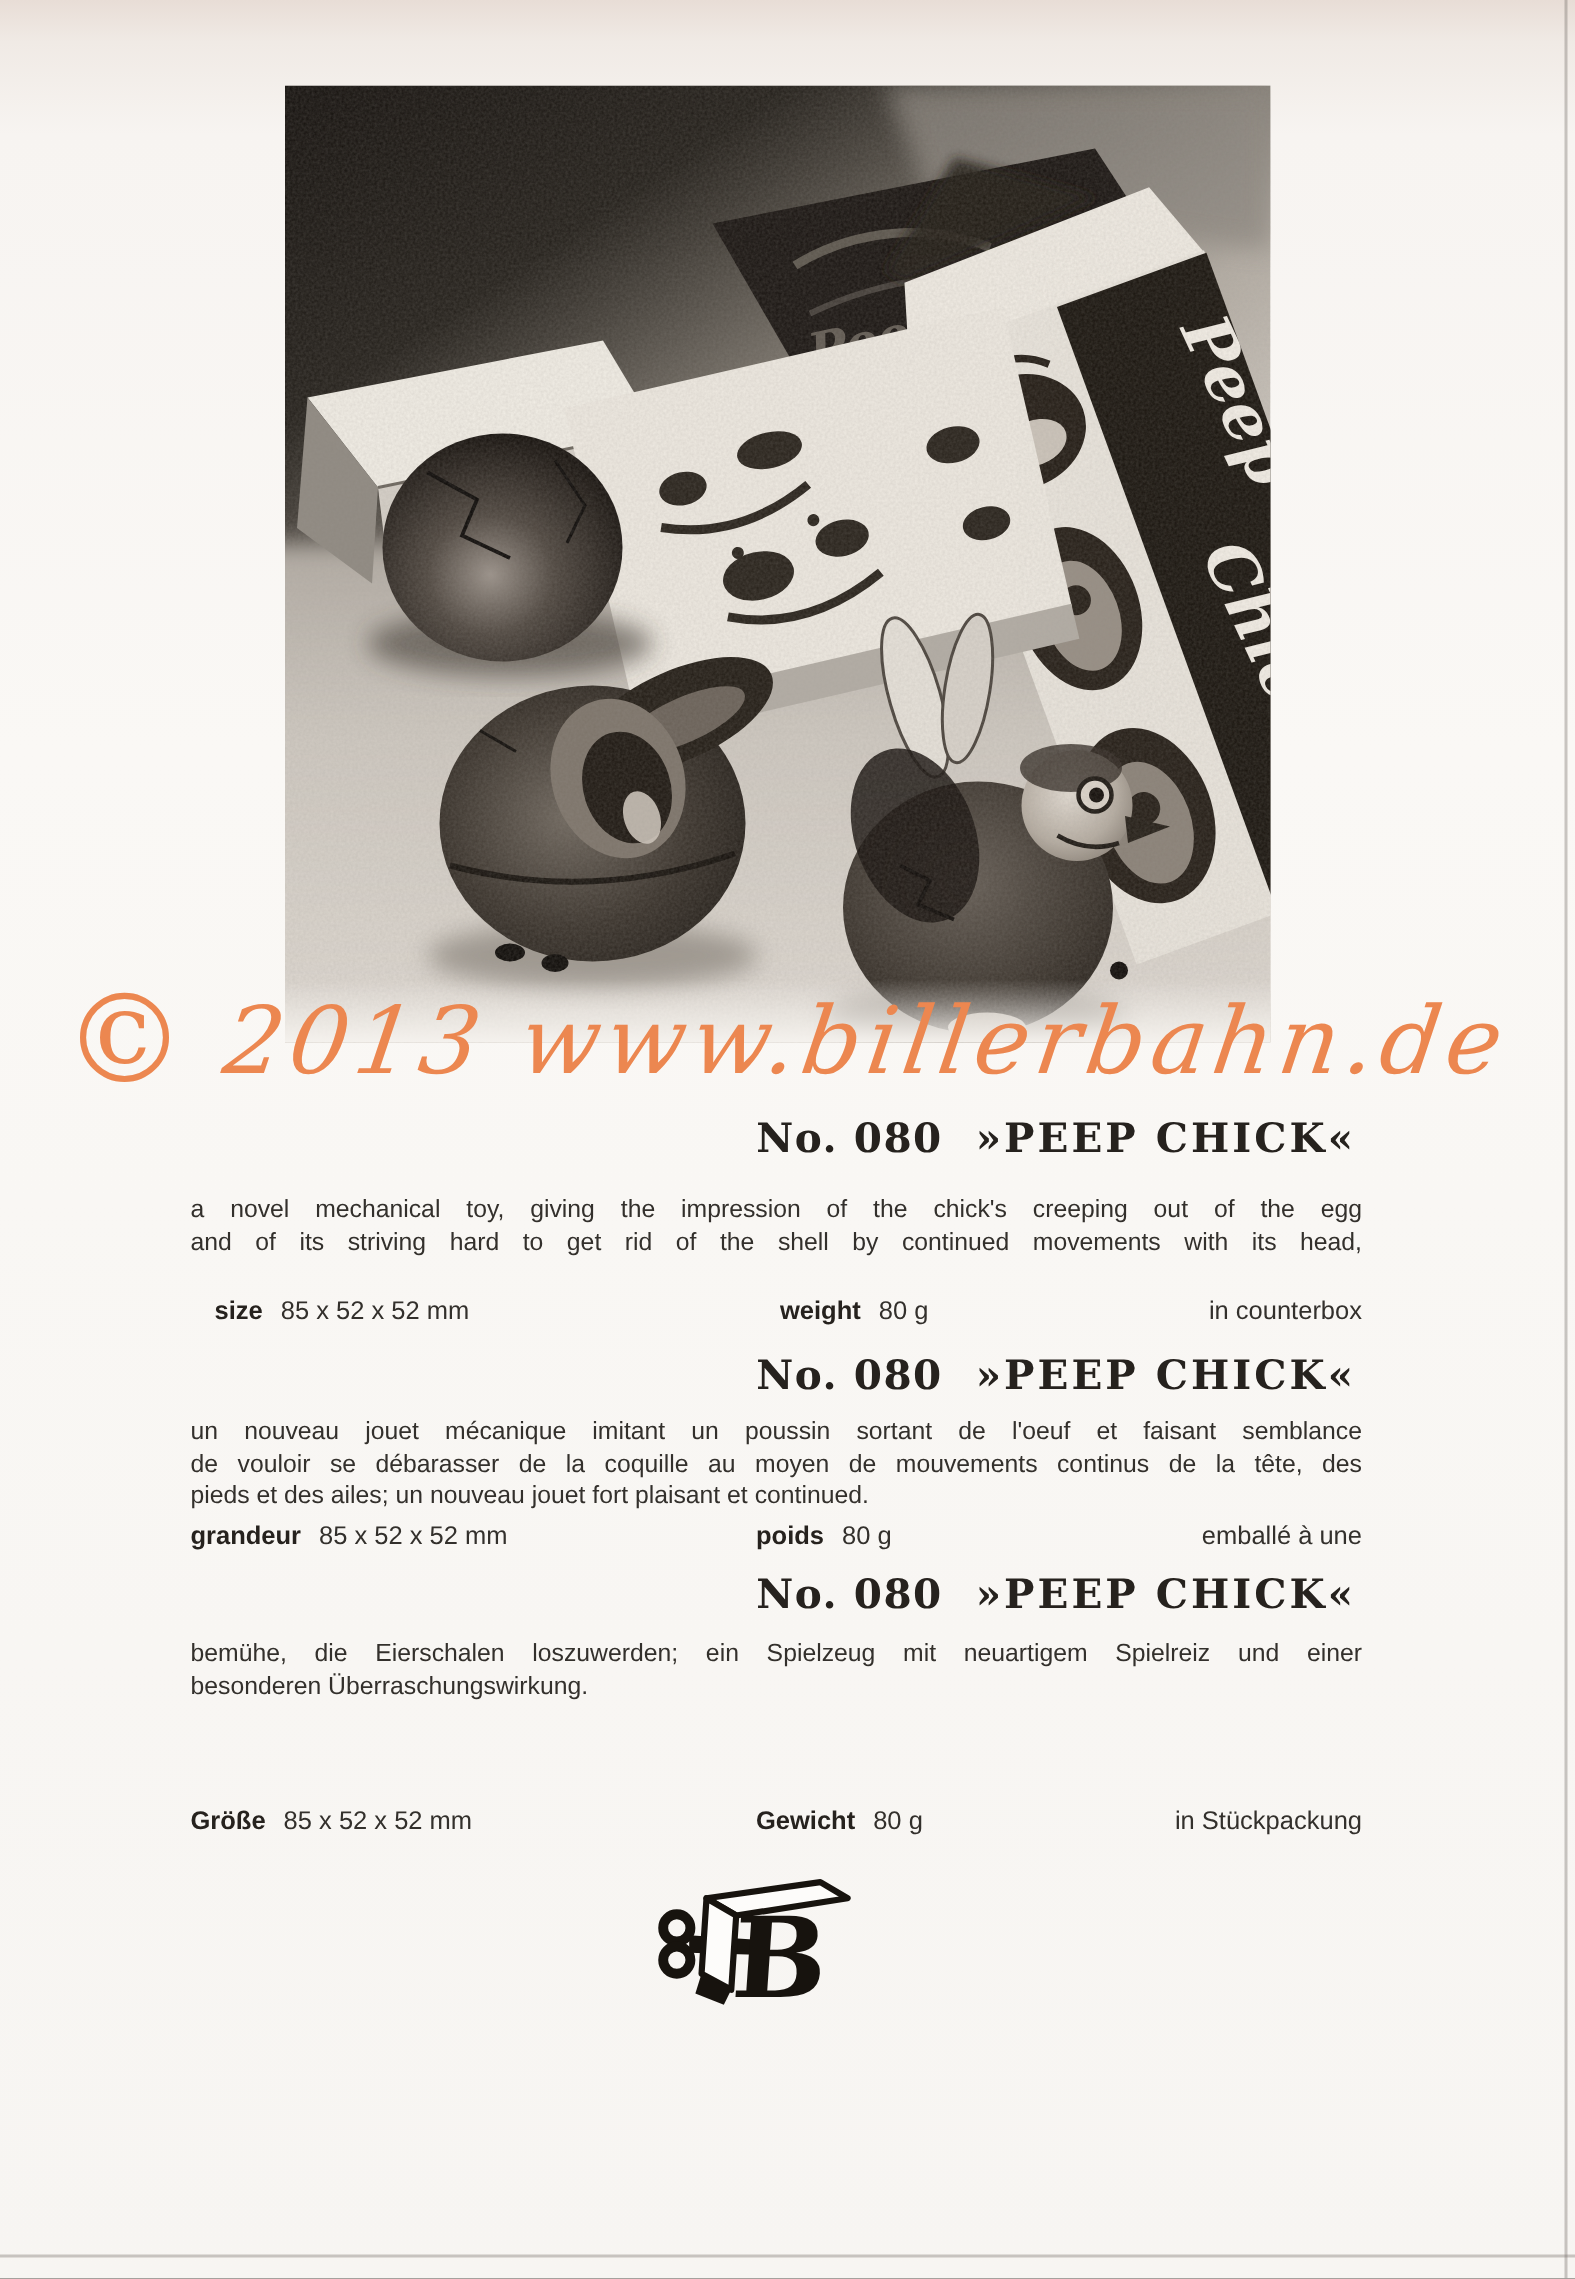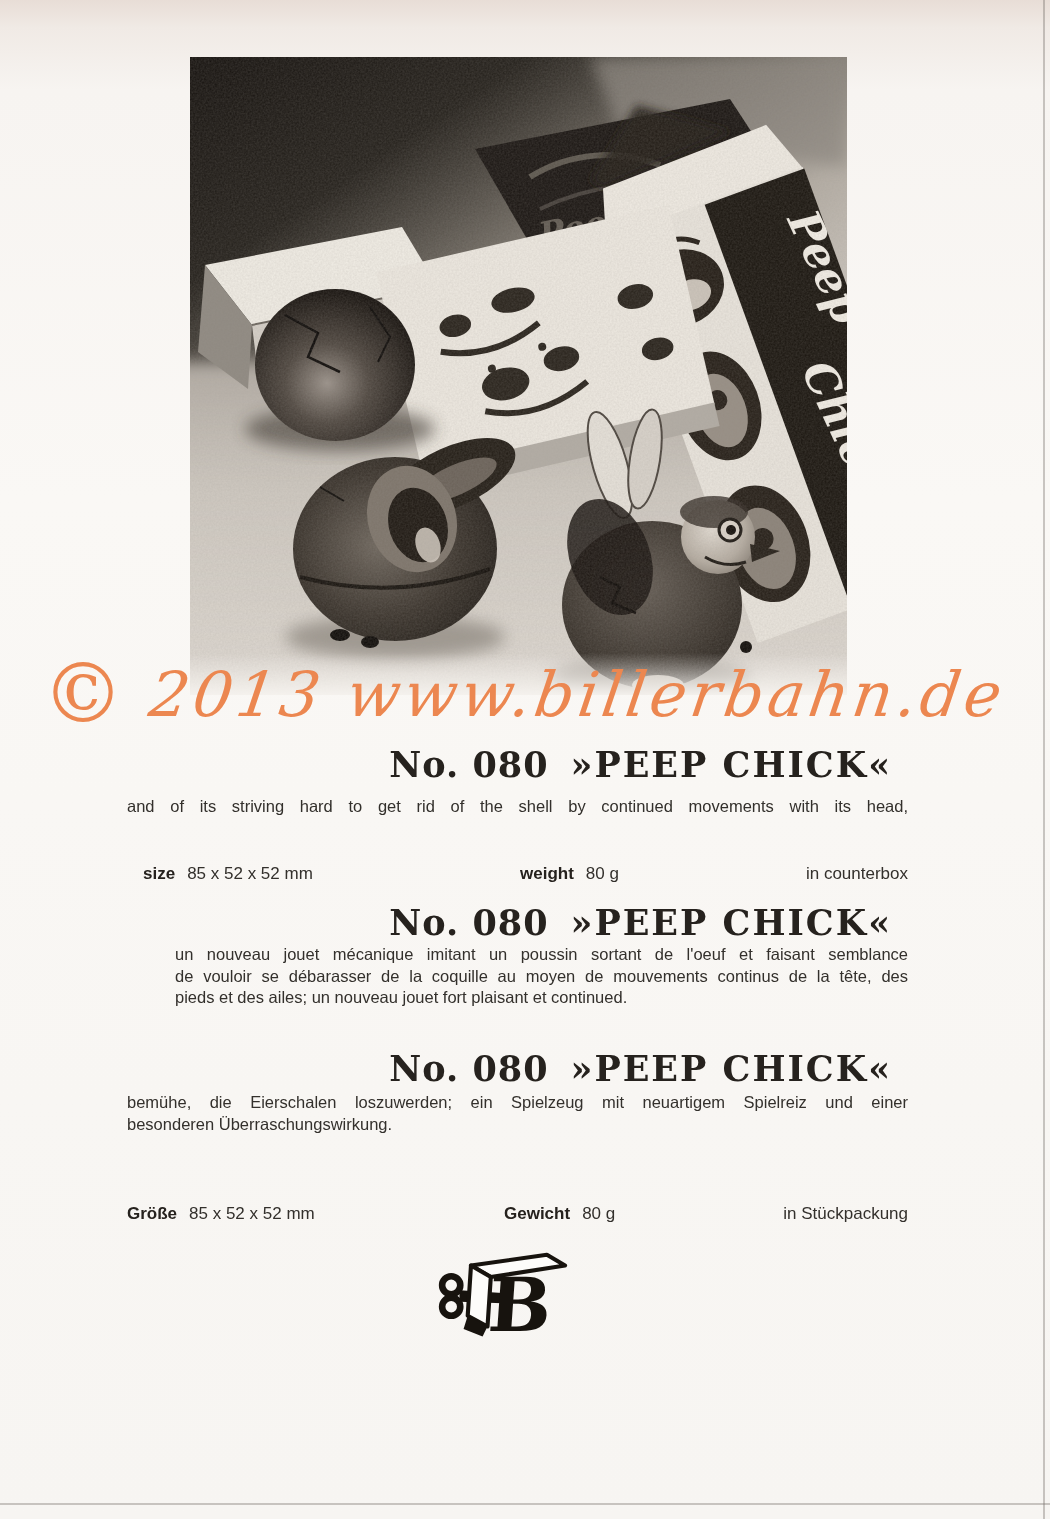--- a/index.html
+++ b/index.html
@@ -31,32 +31,32 @@
     letter-spacing:4px;display:inline-block;transform:skewX(-8deg);
   }
 
   
   .sec{position:absolute;left:127px;width:781px;z-index:2;}
   .sec-en{top:744px;height:152px;}
   .sec-fr{top:896px;height:152px;}
   .sec-de{top:1042px;height:196px;}
 
   .sec-heading{
-    position:absolute;right:16px;white-space:nowrap;
+    position:absolute;right:4px;white-space:nowrap;
     font-family:"DejaVu Serif","Liberation Serif",serif;font-weight:bold;
-    font-size:35px;color:#26221e;letter-spacing:1px;
+    font-size:27px;color:#26221e;letter-spacing:1px;
   }
   .sec-en .sec-heading{top:0px;}
   .sec-fr .sec-heading{top:6px;}
   .sec-de .sec-heading{top:6px;}
   .h-name{margin-left:22px;letter-spacing:2px;}
 
   .sec-body{position:absolute;left:0;right:0;color:#33302c;font-size:16.5px;line-height:21.5px;}
   .sec-en .sec-body{top:52px;}
-  .sec-fr .sec-body{top:48px;margin-left:48px;}
+  .sec-fr .sec-body{top:48px;}
   .sec-de .sec-body{top:50px;}
   .bl{text-align:justify;text-align-last:justify;}
   .bl-last{text-align:left;}
 
   .spec-row{position:absolute;left:0;right:0;height:24px;font-size:17px;color:#33302c;}
   .sec-en .spec-row{top:120px;margin-left:16px;}
   .sec-fr .spec-row{top:118px;}
   .sec-de .spec-row{top:162px;}
   .spec-left{position:absolute;left:0;}
   .spec-mid{position:absolute;left:377px;}
@@ -222,38 +222,44 @@
 
   <div class="watermark">
     <span class="wm-c">©</span><span class="wm-text">2013 www.billerbahn.de</span>
   </div>
 
   <div class="sec sec-en">
     <div class="sec-heading">
       <span class="h-no">No. 080</span><span class="h-name">»PEEP CHICK«</span>
     </div>
     <div class="sec-body">
+      <div class="bl">a novel mechanical toy, giving the impression of the chick's creeping out of the egg</div>
       <div class="bl">and of its striving hard to get rid of the shell by continued movements with its head,</div>
     </div>
     <div class="spec-row">
       <span class="spec-left"><span class="spec-label">size</span><span>85 x 52 x 52 mm</span></span>
       <span class="spec-mid"><span class="spec-label">weight</span><span>80 g</span></span>
       <span class="spec-right">in counterbox</span>
     </div>
   </div>
 
   <div class="sec sec-fr">
     <div class="sec-heading">
       <span class="h-no">No. 080</span><span class="h-name">»PEEP CHICK«</span>
     </div>
     <div class="sec-body">
       <div class="bl">un nouveau jouet mécanique imitant un poussin sortant de l'oeuf et faisant semblance</div>
       <div class="bl">de vouloir se débarasser de la coquille au moyen de mouvements continus de la tête, des</div>
       <div class="bl-last">pieds et des ailes; un nouveau jouet fort plaisant et continued.</div>
     </div>
+    <div class="spec-row">
+      <span class="spec-left"><span class="spec-label">grandeur</span><span>85 x 52 x 52 mm</span></span>
+      <span class="spec-mid"><span class="spec-label">poids</span><span>80 g</span></span>
+      <span class="spec-right">emballé à une</span>
+    </div>
   </div>
 
   <div class="sec sec-de">
     <div class="sec-heading">
       <span class="h-no">No. 080</span><span class="h-name">»PEEP CHICK«</span>
     </div>
     <div class="sec-body">
       <div class="bl">bemühe, die Eierschalen loszuwerden; ein Spielzeug mit neuartigem Spielreiz und einer</div>
       <div class="bl-last">besonderen Überraschungswirkung.</div>
     </div>

